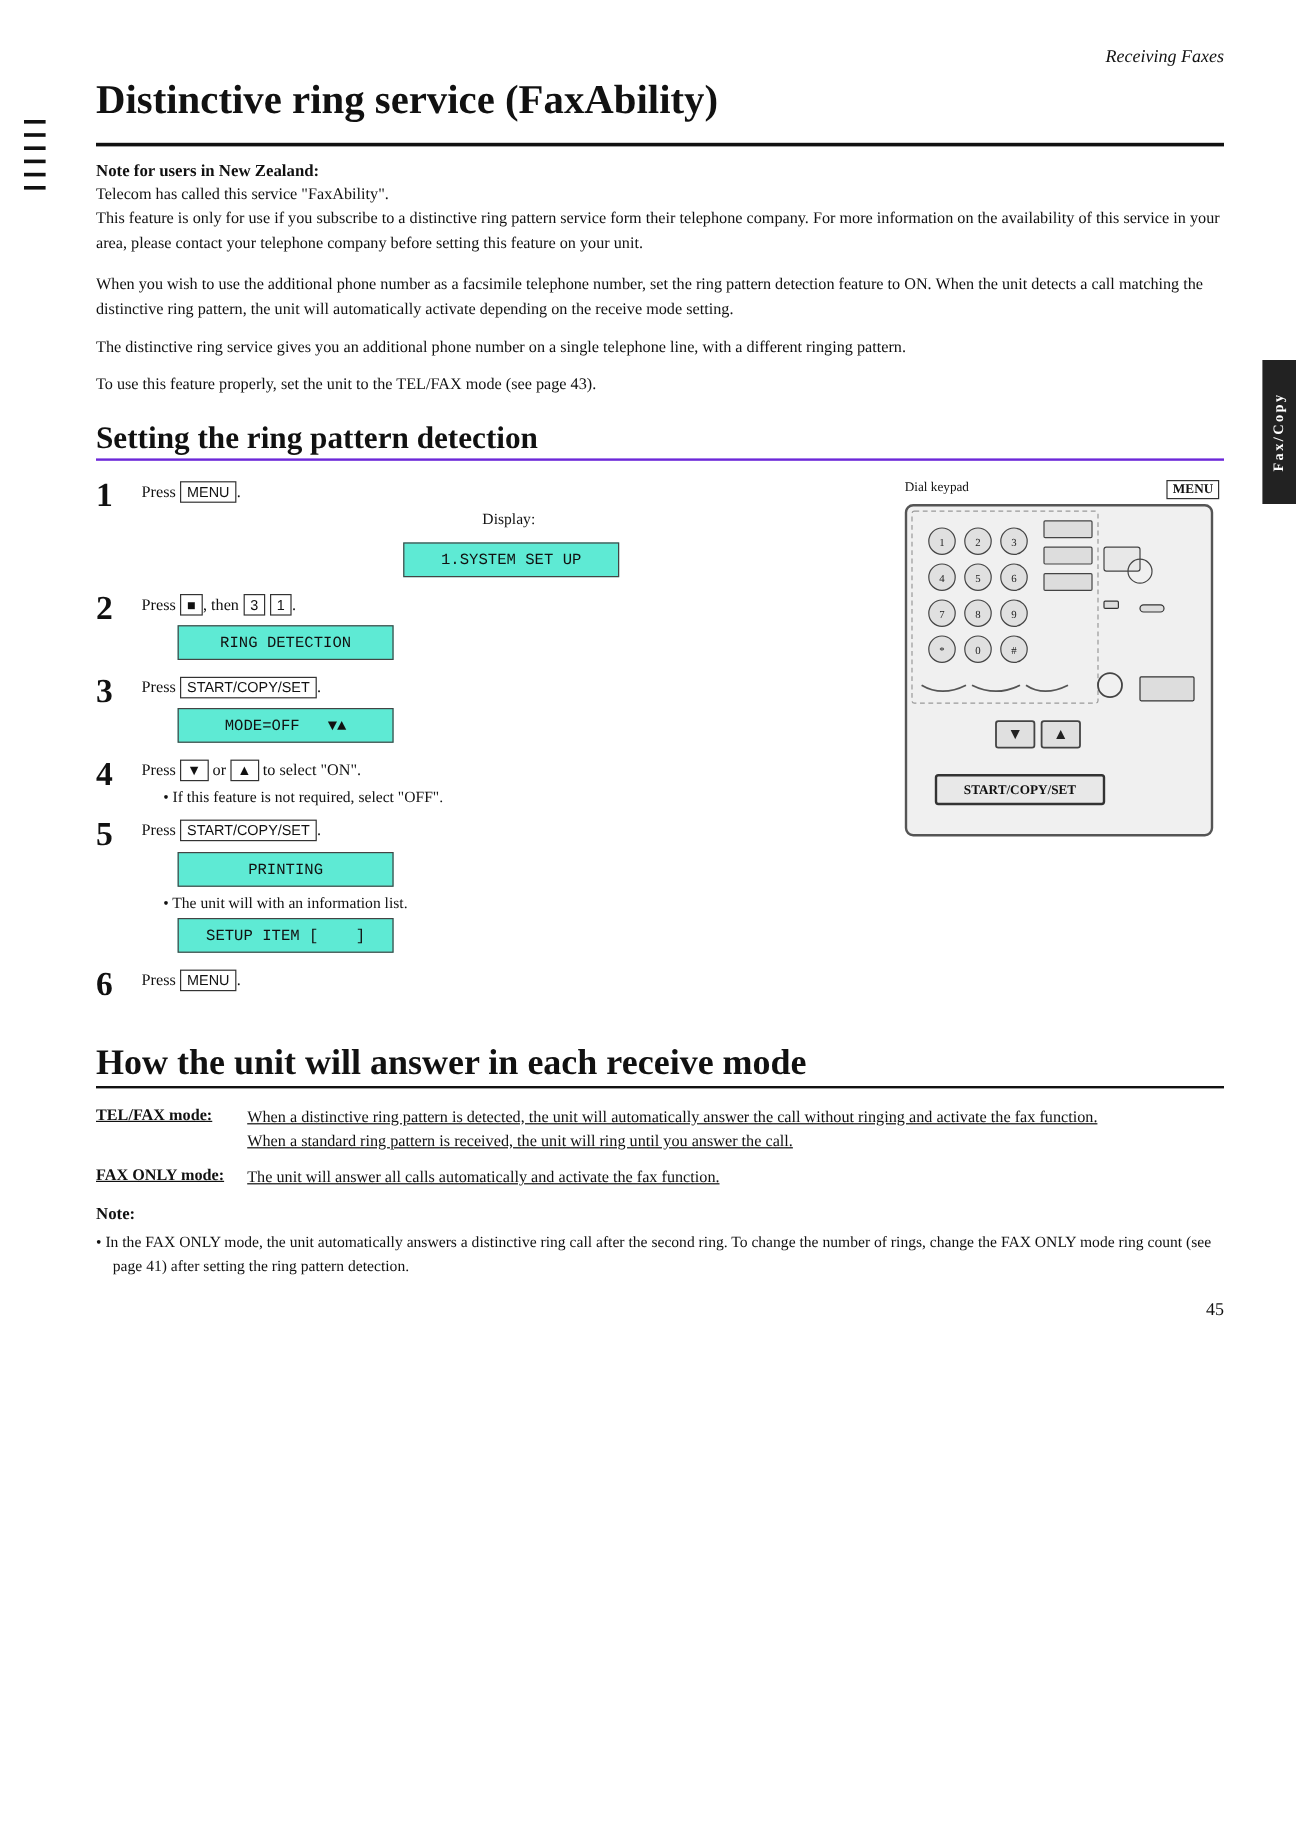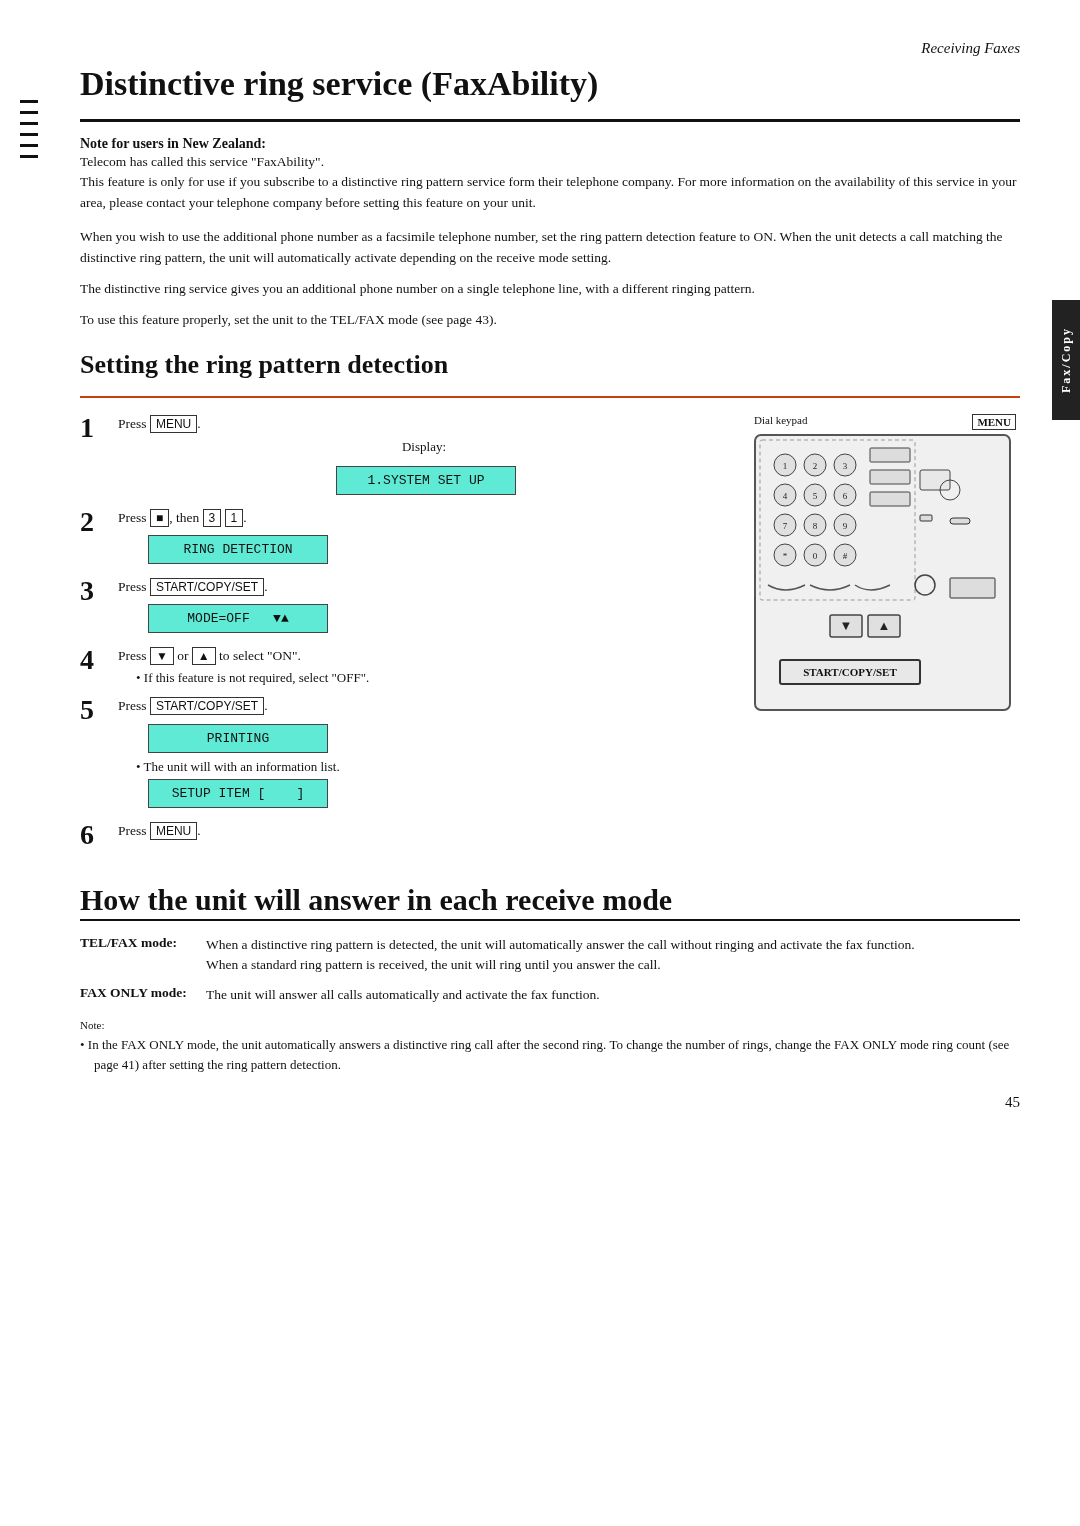--- a/index.html
+++ b/index.html
@@ -98,22 +98,22 @@
       line-height: 1.55;
       margin-bottom: 10px;
     }
 
     
     .section-heading {
       font-size: 26px;
       font-weight: bold;
       margin-top: 20px;
       margin-bottom: 16px;
-      border-bottom: 2px solid #c2410c;
-      padding-bottom: 16px;
+      border-bottom: 2px solid #6d28d9;
+      padding-bottom: 2px;
     }
 
     
     .steps-area {
       display: flex;
       gap: 20px;
       align-items: flex-start;
     }
     .steps-left {
       flex: 1;
@@ -186,39 +186,40 @@
       font-weight: bold;
       margin-bottom: 14px;
       border-bottom: 2px solid #111;
       padding-bottom: 2px;
     }
     .mode-row {
       display: flex;
       gap: 16px;
       margin-bottom: 10px;
       align-items: flex-start;
+      text-decoration: underline;
     }
     .mode-label {
       font-weight: bold;
       min-width: 110px;
       flex-shrink: 0;
       font-size: 13.5px;
     }
     .mode-desc {
       flex: 1;
       font-size: 13.5px;
       line-height: 1.5;
     }
 
     .note-box {
       margin-top: 14px;
     }
     .note-box-title {
-      font-weight: normal;
-      font-size: 11px;
+      font-weight: bold;
+      font-size: 14px;
       margin-bottom: 4px;
     }
     .note-bullet {
       font-size: 13px;
       line-height: 1.5;
       padding-left: 14px;
       text-indent: -14px;
     }
     .note-bullet::before {
       content: '• ';

